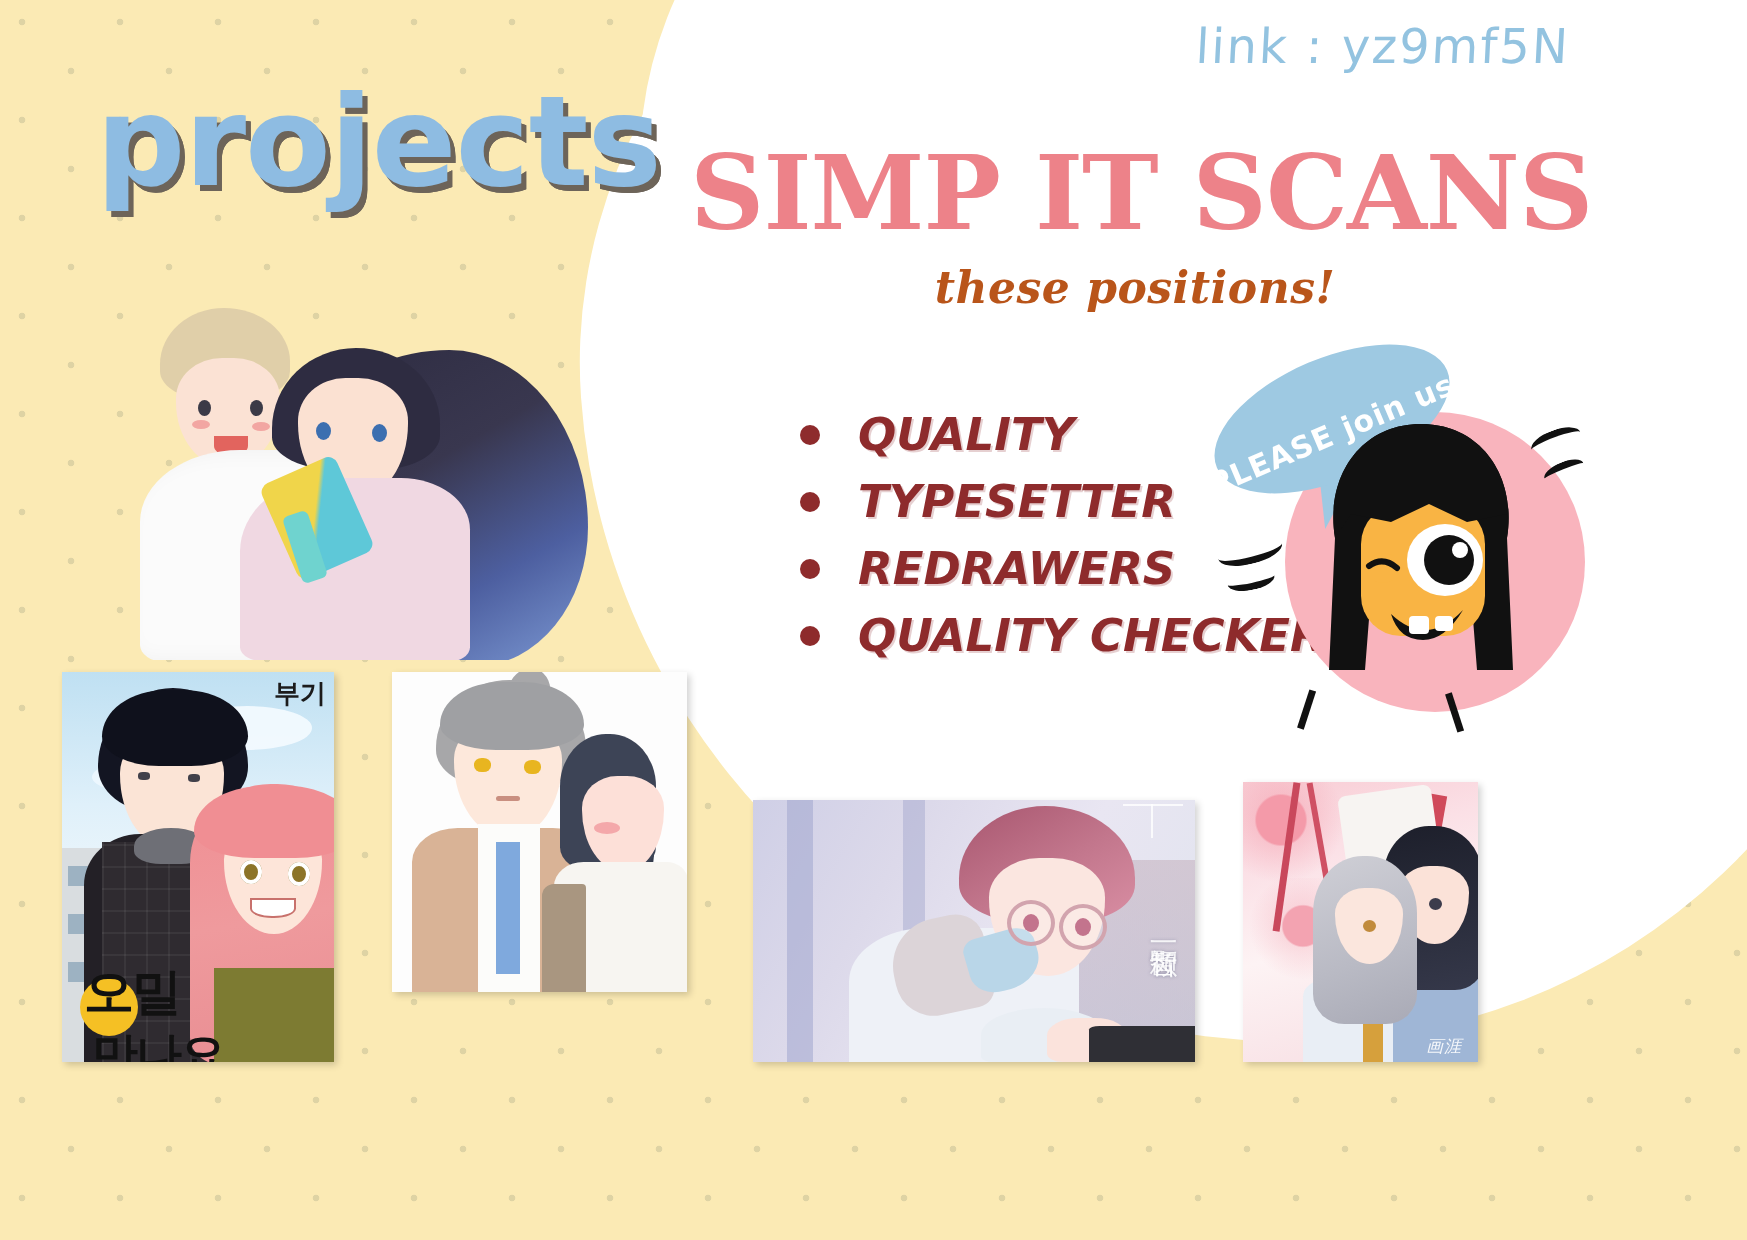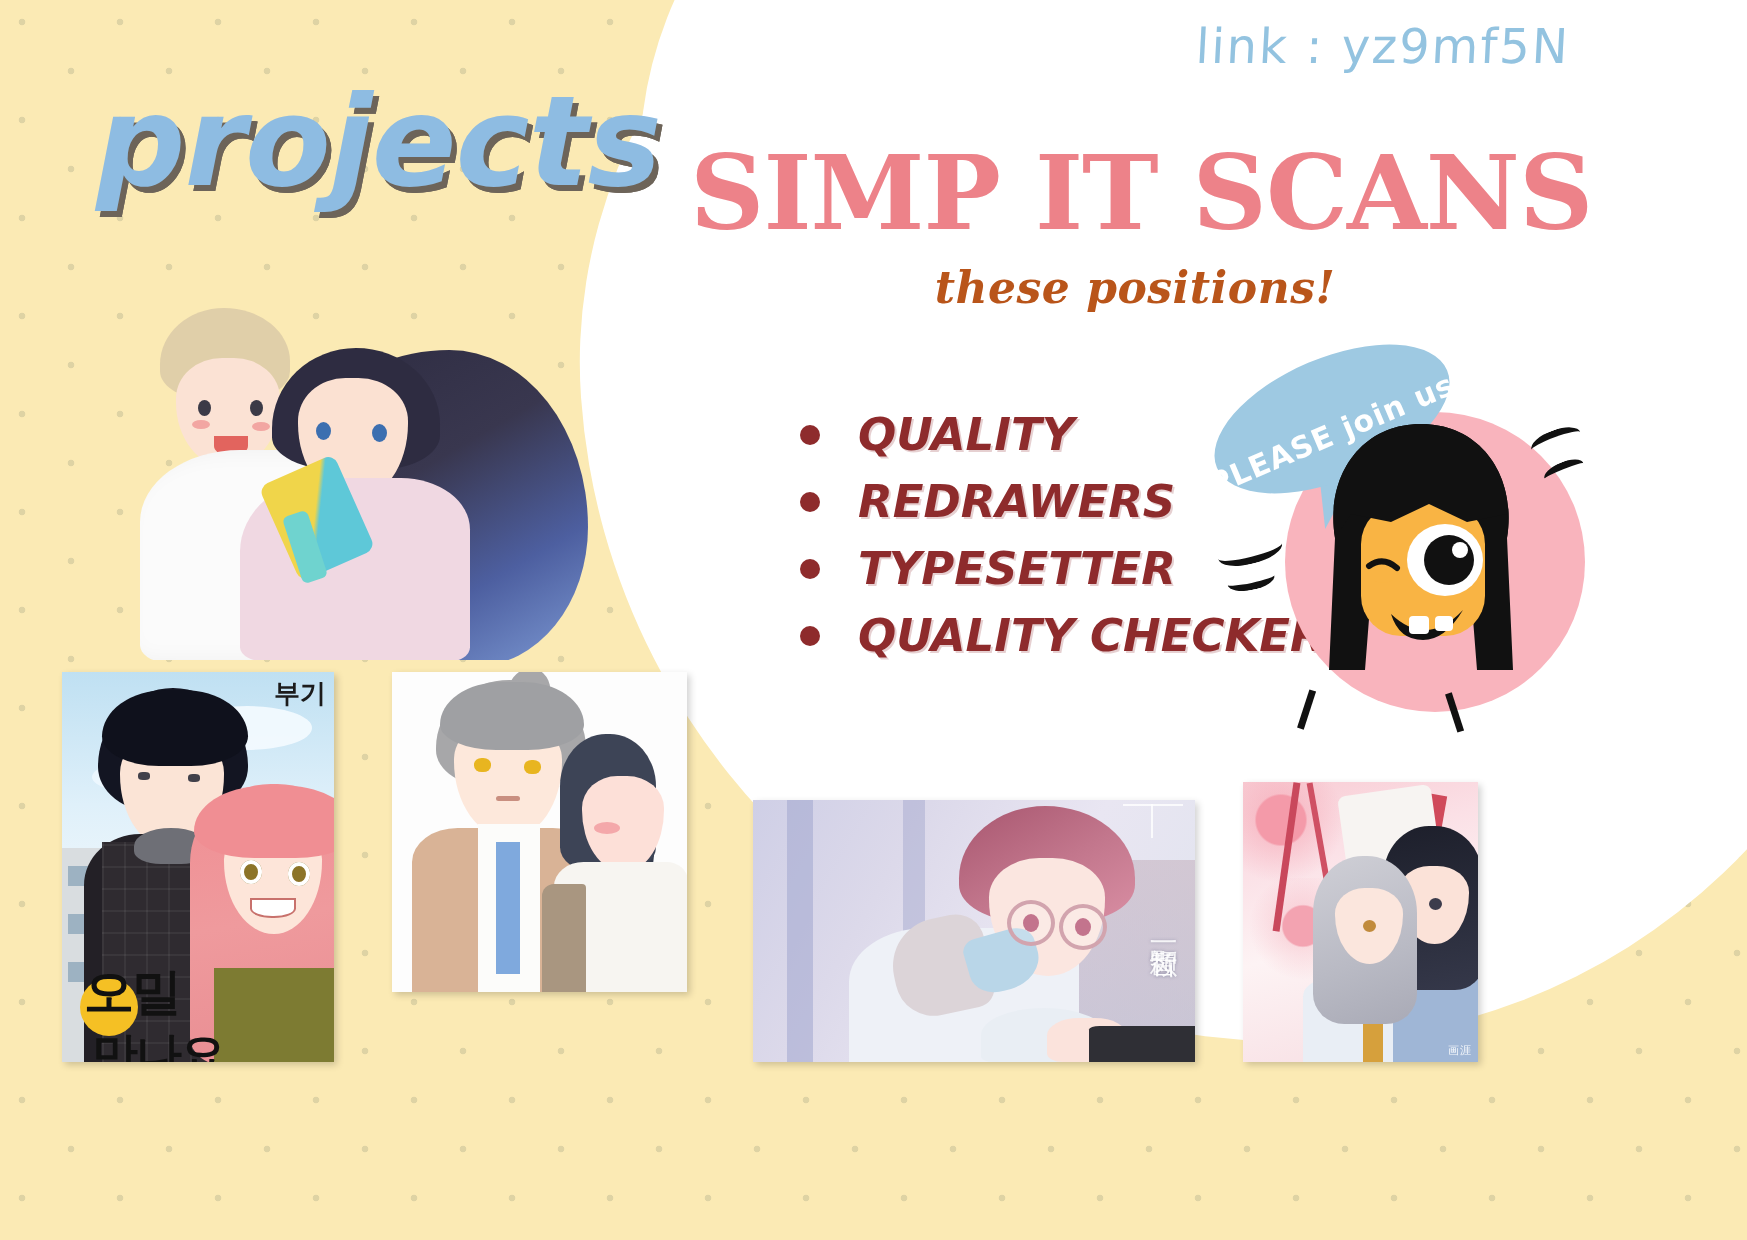--- a/index.html
+++ b/index.html
@@ -73,21 +73,21 @@
     font-family:"DejaVu Sans", sans-serif;
     font-weight:bold;
     color:#8ebce2;
     letter-spacing:-1px;
     line-height:0.92;
     text-shadow:
        5px 6px 0 #6d6459,
        5px 6px 0 #6d6459;
   }
   #our-projects .l1 { font-size:110px; }
-  #our-projects .l2 { font-size:125px;font-style:italic; }
+  #our-projects .l2 { font-size:125px; }
 
   
   #simp-title {
     position:absolute; left:690px; top:132px;
     font-family:"DejaVu Serif", serif;
     font-weight:bold;
     font-size:103px;
     letter-spacing:-1px;
     color:#ed8289;
     z-index:35;
@@ -432,23 +432,23 @@
   #a4-black-eye { position:absolute; left:186px; top:116px; width:13px; height:12px;
      background:#3c3c4c; border-radius:50%; }
   #a4-robe1 { position:absolute; left:60px; top:198px; width:106px; height:84px;
      background:#e9eef5; border-radius:20% 12% 0 0; }
   #a4-robe2 { position:absolute; left:150px; top:190px; width:90px; height:92px;
      background:#9fb6d6; border-radius:14% 14% 0 0; }
   #a4-sash { position:absolute; left:120px; top:186px; width:20px; height:96px;
      background:#d6a03c; }
   #a4-red { position:absolute; left:176px; top:12px; width:20px; height:96px;
      background:#d04a5b; transform:rotate(10deg); }
-  #a4-wm { position:absolute; right:6px; bottom:4px;
-     font-family:"DejaVu Sans", sans-serif; font-size:11px;
-     color:rgba(255,255,255,.9); letter-spacing:1px; }
+  #a4-wm { position:absolute; right:16px; bottom:4px;
+     font-family:"DejaVu Sans", sans-serif; font-size:17px;
+     color:rgba(255,255,255,.9); letter-spacing:1px;font-style:italic; }
 </style>
 </head>
 <body>
 
 <div id="poster">
 
   <div id="white-blob"></div>
   <div id="white-blob-2"></div>
   <div id="white-blob-3"></div>
   <div id="white-cover-top"></div>
@@ -465,25 +465,25 @@
     <div>these positions!</div>
   </div>
 
   <ul id="positions">
     <li>
       <span class="dot"></span>
       <span class="lbl">QUALITY</span>
     </li>
     <li>
       <span class="dot"></span>
-      <span class="lbl">REDRAWERS</span>
+      <span class="lbl">TYPESETTER</span>
     </li>
     <li>
       <span class="dot"></span>
-      <span class="lbl">TYPESETTER</span>
+      <span class="lbl">REDRAWERS</span>
     </li>
     <li>
       <span class="dot"></span>
       <span class="lbl">QUALITY CHECKERS</span>
     </li>
   </ul>
 
   <div id="char-cluster">
     <div id="pink-circle"></div>
 

